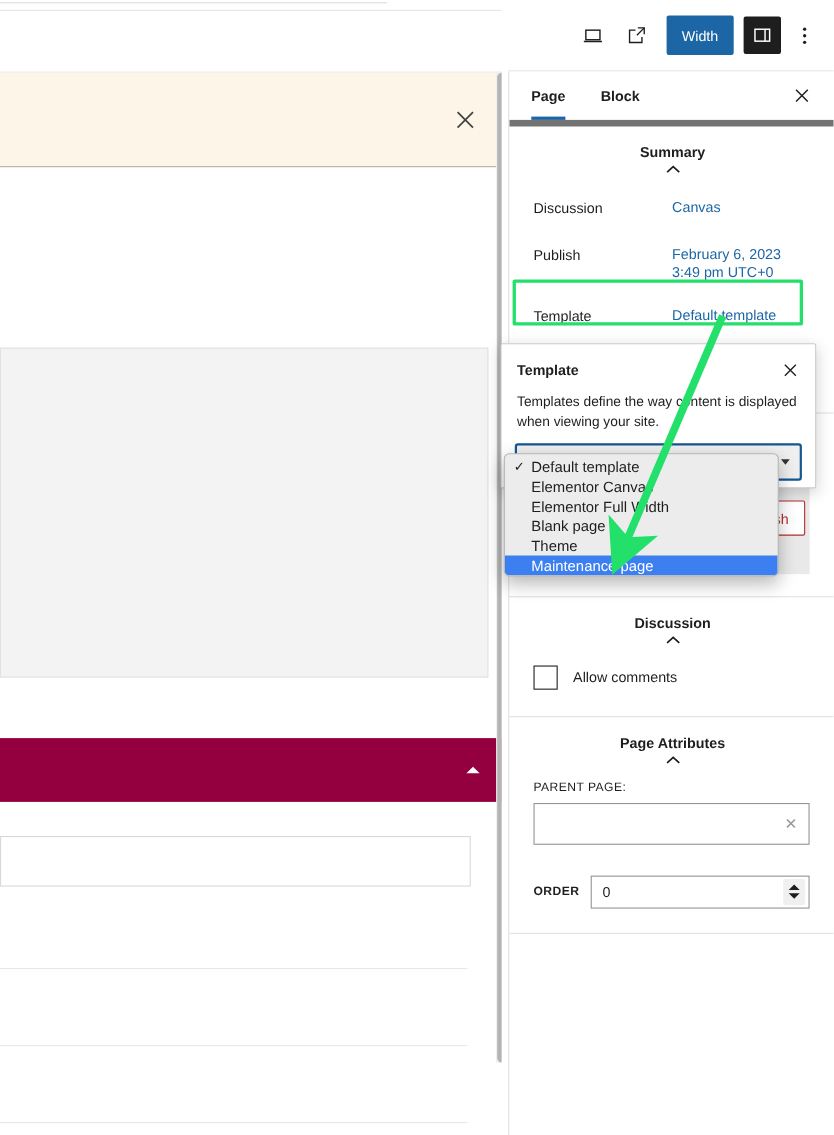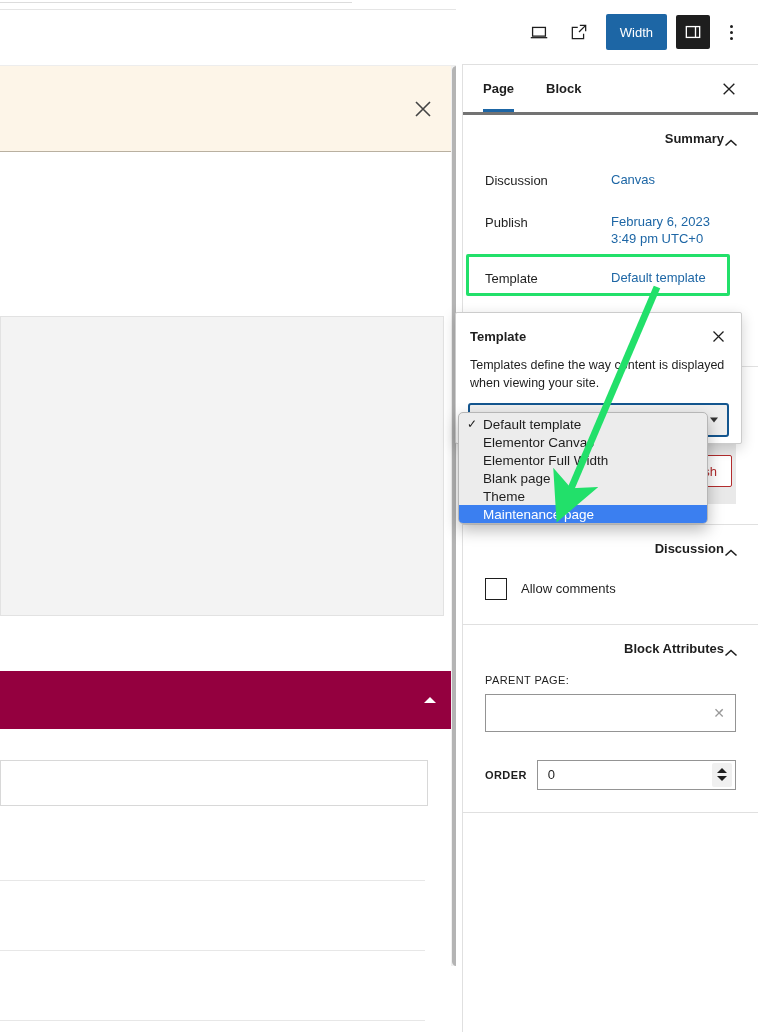--- a/index.html
+++ b/index.html
@@ -86,42 +86,42 @@
   }
   .tb-kebab i { width: 3px; height: 3px; background: #1e1e1e; border-radius: 50%; display: block; }
 
   
   .sidebar {
     position: absolute; left: 462px; top: 65px; width: 296px; height: 967px;
     background: #fff; border-left: 1px solid #e0e0e0; overflow: hidden;
   }
   .sb-tabs {
     position: relative; height: 50px; display: flex; align-items: center;
-    border-bottom: 3px solid #737373; padding: 0 0 0 20px;
+    border-bottom: 6px solid #737373; padding: 0 0 0 20px;
   }
   .sb-tab {
     font-size: 13px; font-weight: bold; color: #1e1e1e; cursor: pointer;
     height: 100%; display: flex; align-items: center; padding: 0 14px;
     position: relative;
   }
   .sb-tab:first-child { padding-left: 0; padding-right: 18px; }
   .sb-tab.active::after {
     content: ""; position: absolute; left: 0; right: 18px; bottom: 0;
     height: 3px; background: #1d66a5;
   }
   .sb-close {
     position: absolute; right: 16px; top: 50%; transform: translateY(-50%);
     width: 26px; height: 26px; display: flex; align-items: center; justify-content: center;
     cursor: pointer;
   }
 
   .panel { border-bottom: 1px solid #e0e0e0; }
   .panel-head {
     display: flex; align-items: center; justify-content: flex-end;
-    padding: 16px 20px 16px 22px; cursor: pointer;
+    padding: 16px 20px 16px 22px; cursor: pointer; flex-direction: column;
   }
   .panel-title { font-size: 13px; font-weight: bold; color: #1e1e1e; }
   .chev { width: 14px; height: 9px; }
 
   .row {
     display: flex; align-items: flex-start; padding: 10px 22px;
     min-height: 42px;
   }
   .row-label { font-size: 13px; color: #1e1e1e; width: 126px; flex: 0 0 126px; padding-top: 1px; }
   .row-value { font-size: 13px; color: #1d66a5; cursor: pointer; line-height: 1.3; }
@@ -342,21 +342,21 @@
         </span>
       </div>
       <div class="checkrow">
         <span class="cbox"></span>
         <span>Allow comments</span>
       </div>
     </div>
 
     <div class="panel">
       <div class="panel-head">
-        <span class="panel-title">Block Attributes</span>
+        <span class="panel-title">Page Attributes</span>
         <span class="chev">
           <svg width="14" height="9" viewBox="0 0 14 9" fill="none" stroke="#1e1e1e" stroke-width="1.6">
               <path d="M1.5 6.5 L7 1.5 L12.5 6.5"></path>
             </svg>
         </span>
       </div>
       <div class="field-label">PARENT PAGE:</div>
       <div class="parent-field">
         <span class="parent-clear">✕</span>
       </div>

